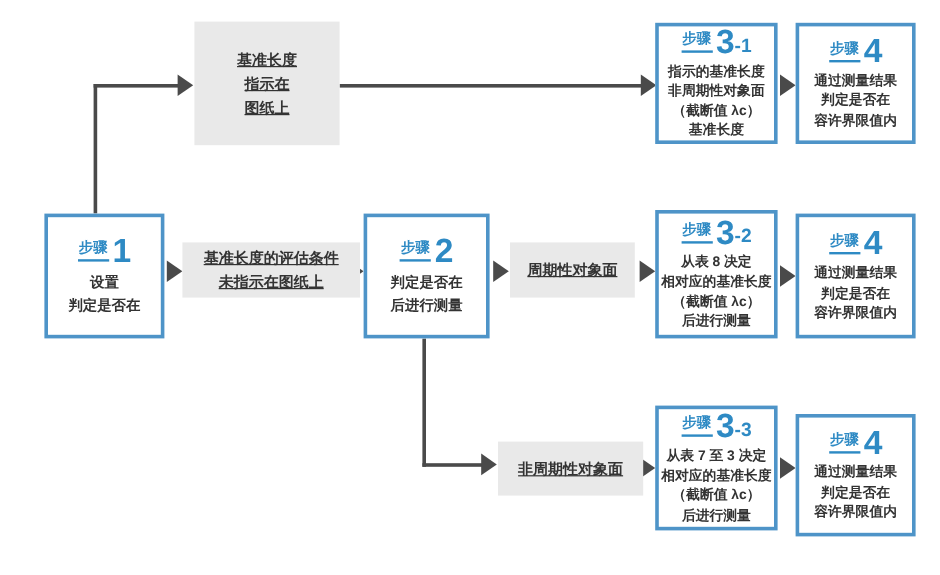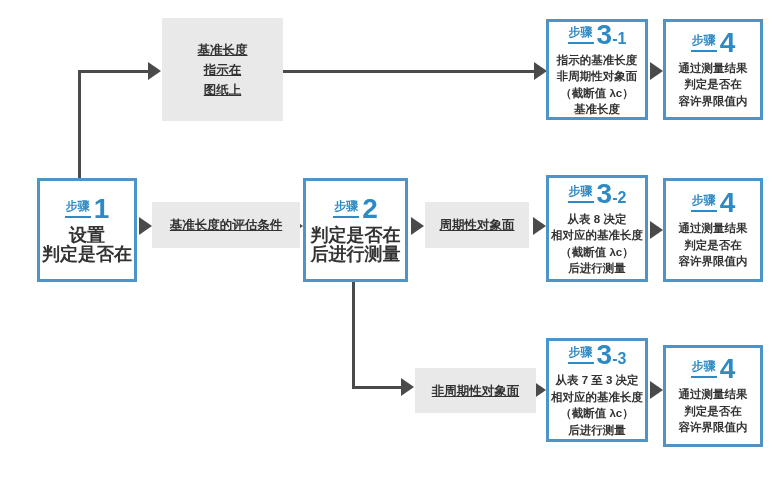--- a/index.html
+++ b/index.html
@@ -12,21 +12,21 @@
   html,body{margin:0;padding:0;background:#fff;}
   body{font-family:"Liberation Sans","DejaVu Sans",sans-serif;}
   .canvas{position:relative;width:783px;height:479px;background:#ffffff;overflow:hidden;}
   .box{position:absolute;box-sizing:border-box;display:flex;flex-direction:column;align-items:center;justify-content:center;text-align:center;}
   .step-box{border:3px solid var(--accent-blue,#4e94c8);background:#fff;}
   .gray-box{background:var(--box-gray,#e9e9e9);}
   .step-head{display:flex;align-items:flex-end;margin-bottom:4px;}
   .step-label{color:var(--label-blue,#2e8ac4);font-size:12px;font-weight:bold;border-bottom:2px solid var(--label-blue,#2e8ac4);padding:0 1px 1px 1px;margin-bottom:4px;}
   .step-num{color:var(--label-blue,#2e8ac4);font-size:28px;font-weight:bold;line-height:26px;margin-left:3px;}
   .step-sub{color:var(--label-blue,#2e8ac4);font-size:16px;font-weight:bold;line-height:18px;}
-  .body-line{font-size:18px;font-weight:bold;color:var(--text-dark,#333);line-height:19px;}
+  .body-line{font-size:12px;font-weight:bold;color:var(--text-dark,#333);line-height:19px;}
   .body-line.sm{font-size:11.5px;line-height:16.5px;}
   .gray-line{font-size:12.5px;font-weight:bold;color:var(--text-dark,#333);line-height:20px;text-decoration:underline;}
   .cline{position:absolute;background:var(--arrow-gray,#4a4a4a);}
   .tri-right{position:absolute;width:0;height:0;border-top:9px solid transparent;border-bottom:9px solid transparent;border-left:13px solid var(--arrow-gray,#4a4a4a);}
 </style>
 </head>
 <body>
 
 <div class="canvas">
 
@@ -60,20 +60,21 @@
   </div>
 
   <div class="box gray-box" style="left:162px;top:18px;width:121px;height:103px;">
     <div class="gray-line">基准长度</div>
     <div class="gray-line">指示在</div>
     <div class="gray-line">图纸上</div>
   </div>
 
   <div class="box gray-box" style="left:152px;top:202px;width:148px;height:46px;">
     <div class="gray-line">基准长度的评估条件</div>
+    <div class="gray-line">未指示在图纸上</div>
   </div>
 
   <div class="box step-box" style="left:303px;top:178px;width:105px;height:104px;">
     <div class="step-head">
       <span class="step-label">步骤</span>
       <span class="step-num">2</span>
     </div>
     <div class="body-line">判定是否在</div>
     <div class="body-line">后进行测量</div>
   </div>

